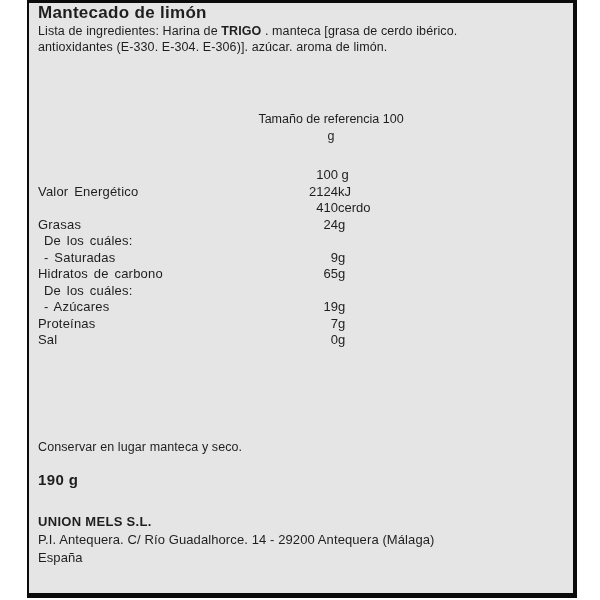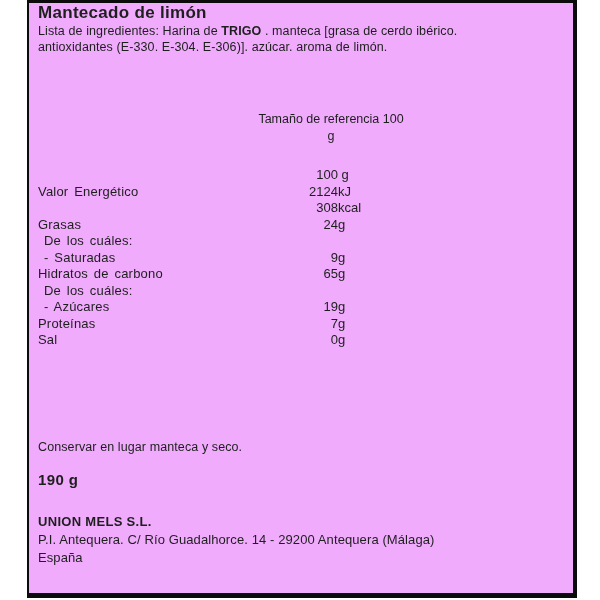--- a/index.html
+++ b/index.html
@@ -18,21 +18,21 @@
     height: 600px;
     background: #ffffff;
   }
   .label-box {
     position: absolute;
     left: 27px;
     top: 0;
     width: 550px;
     height: 598px;
     box-sizing: border-box;
-    background: #f0abfc;
+    background: #e5e5e5;
     border-style: solid;
     border-color: #0b0b0b;
     border-width: 3px 4px 5px 2px;
   }
   .title {
     position: absolute;
     left: 9px;
     top: 0px;
     margin: 0;
     font-size: 17px;
@@ -138,22 +138,22 @@
           <span class="nnum">100</span>
           <span class="nunit"> g</span>
         </div>
         <div class="nrow">
           <span class="nlabel">Valor Energético</span>
           <span class="nnum">2124</span>
           <span class="nunit">kJ</span>
         </div>
         <div class="nrow">
           <span class="nlabel"></span>
-          <span class="nnum">308</span>
-          <span class="nunit">kcal</span>
+          <span class="nnum">410</span>
+          <span class="nunit">cerdo</span>
         </div>
         <div class="nrow">
           <span class="nlabel">Grasas</span>
           <span class="nnum">24</span>
           <span class="nunit">g</span>
         </div>
         <div class="nrow">
           <span class="nlabel indent">De los cuáles:</span>
           <span class="nnum"></span>
           <span class="nunit"></span>

